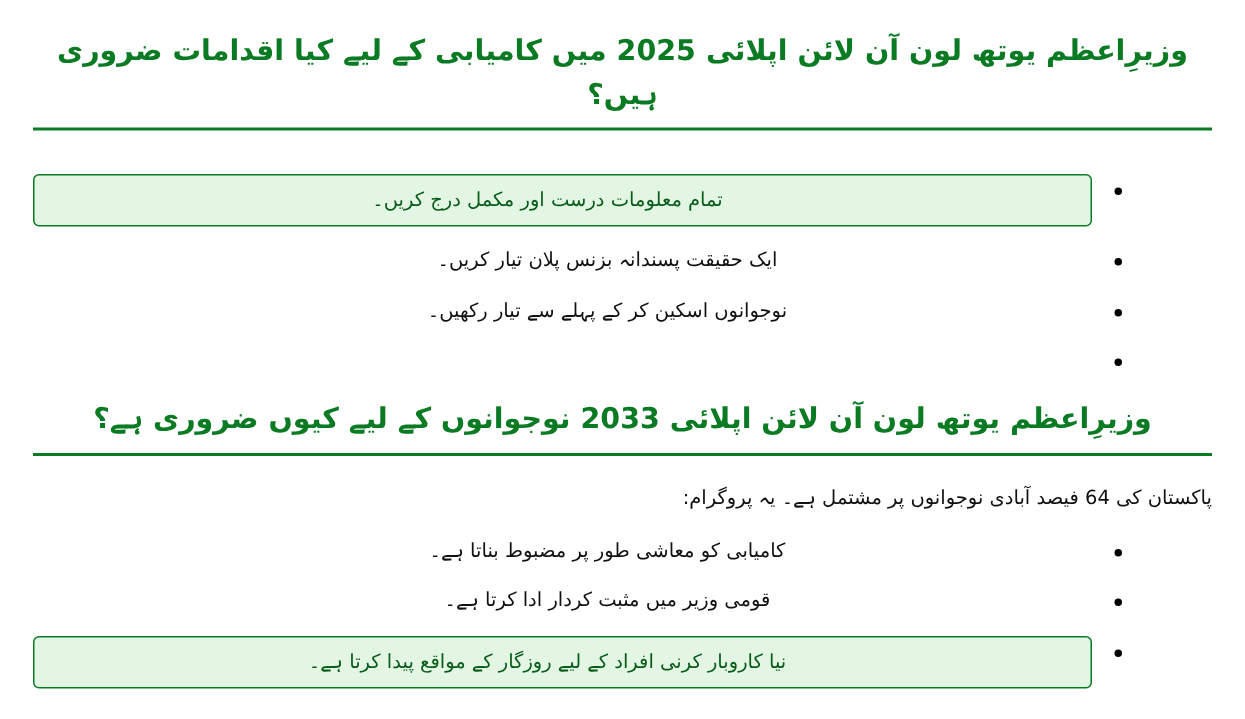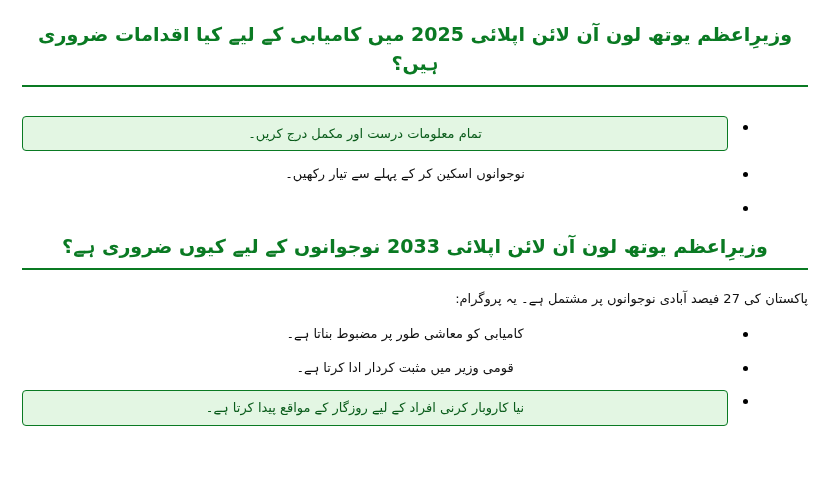--- a/index.html
+++ b/index.html
@@ -106,35 +106,39 @@
 
     <div class="spacer-md"></div>
 
     <ul class="bullets">
       <li class="highlight">
         <span class="bullet-dot"></span>
         <span class="li-text">تمام معلومات درست اور مکمل درج کریں۔</span>
       </li>
       <li>
         <span class="bullet-dot"></span>
+        <span class="li-text">ایک حقیقت پسندانہ بزنس پلان تیار کریں۔</span>
+      </li>
+      <li>
+        <span class="bullet-dot"></span>
         <span class="li-text">نوجوانوں اسکین کر کے پہلے سے تیار رکھیں۔</span>
       </li>
       <li>
         <span class="bullet-dot"></span>
       </li>
     </ul>
   </div>
 
   <div class="spacer-lg"></div>
 
   <div class="section">
     <div class="section-heading">وزیرِاعظم یوتھ لون آن لائن اپلائی 2033 نوجوانوں کے لیے کیوں ضروری ہے؟</div>
     <hr class="heading-rule">
 
-    <div class="intro-line">پاکستان کی 27 فیصد آبادی نوجوانوں پر مشتمل ہے۔ یہ پروگرام:</div>
+    <div class="intro-line">پاکستان کی 64 فیصد آبادی نوجوانوں پر مشتمل ہے۔ یہ پروگرام:</div>
 
     <ul class="bullets">
       <li>
         <span class="bullet-dot"></span>
         <span class="li-text">کامیابی کو معاشی طور پر مضبوط بناتا ہے۔</span>
       </li>
       <li>
         <span class="bullet-dot"></span>
         <span class="li-text">قومی وزیر میں مثبت کردار ادا کرتا ہے۔</span>
       </li>

